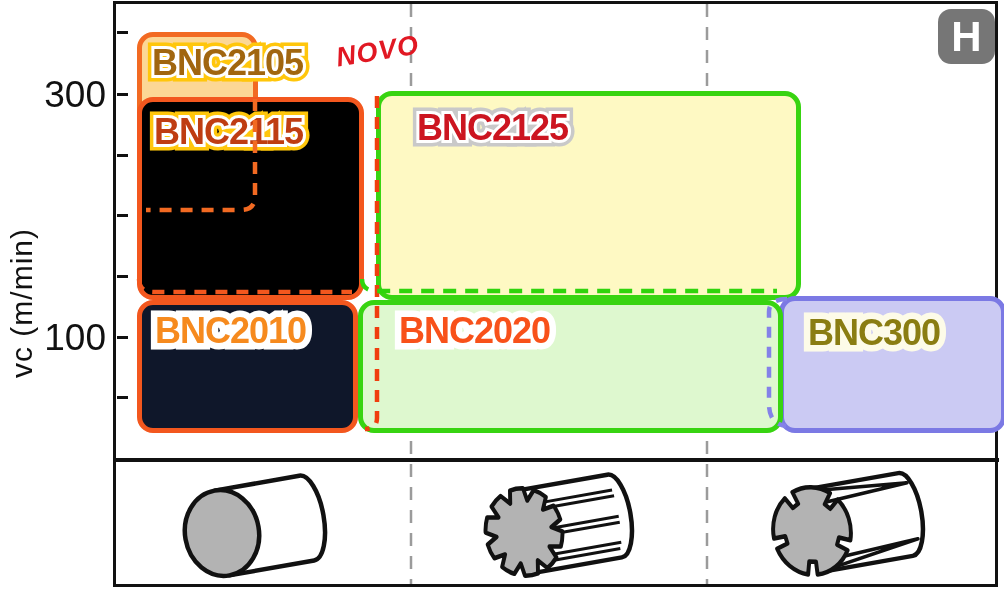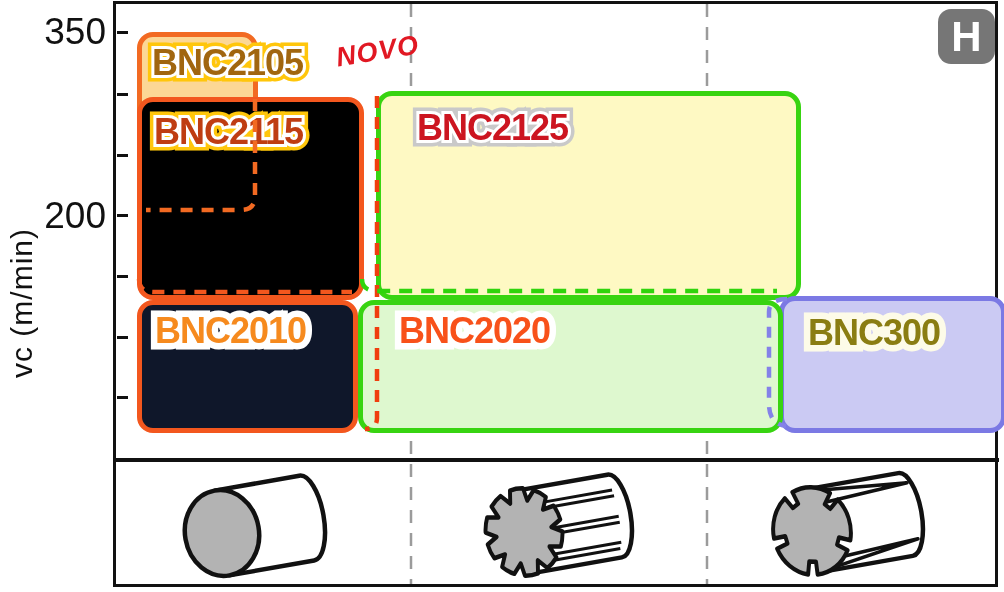--- a/index.html
+++ b/index.html
@@ -37,22 +37,22 @@
 <div class="stage">
 
   <svg class="layer">
     <path d="M411,4 V586" stroke="#9b9b9b" stroke-width="2.5" stroke-dasharray="13 10" fill="none"></path>
     <path d="M707,4 V586" stroke="#9b9b9b" stroke-width="2.5" stroke-dasharray="13 10" fill="none"></path>
   </svg>
 
   <div class="frame"></div>
 
   <div class="ylabel">vc (m/min)</div>
-  <div class="ytick" style="top:13px">350</div>
-  <div class="ytick" style="top:197px">200</div>
+  <div class="ytick" style="top:76px">300</div>
+  <div class="ytick" style="top:319px">100</div>
   <div class="tick" style="top:31px"></div>
   <div class="tick" style="top:93px"></div>
   <div class="tick" style="top:154px"></div>
   <div class="tick" style="top:214px"></div>
   <div class="tick" style="top:275px"></div>
   <div class="tick" style="top:336px"></div>
   <div class="tick" style="top:396px"></div>
 
   <div class="box" style="left: 137px; top: 32px; width: 121px; height: 181px; background: rgb(252, 215, 149); border-color: rgb(242, 106, 34); --fill: #a1660f; --ring1: #ffffff; --ring2: #ffc60b;">
     <div class="olabel" style="left:10px;top:8px;">

